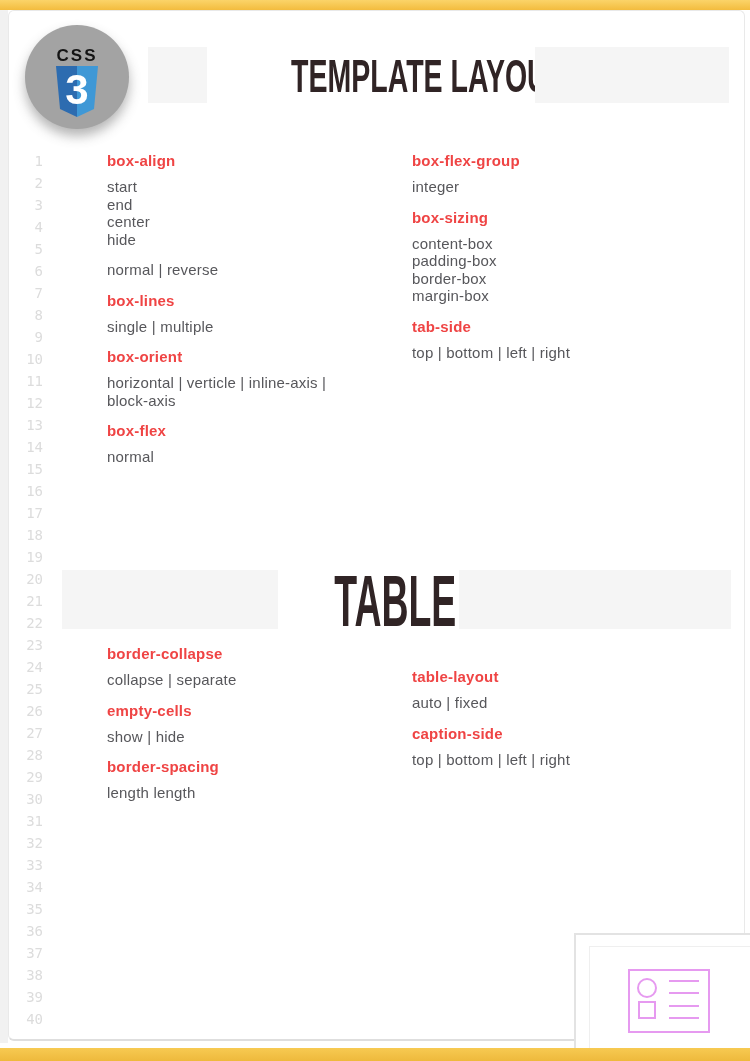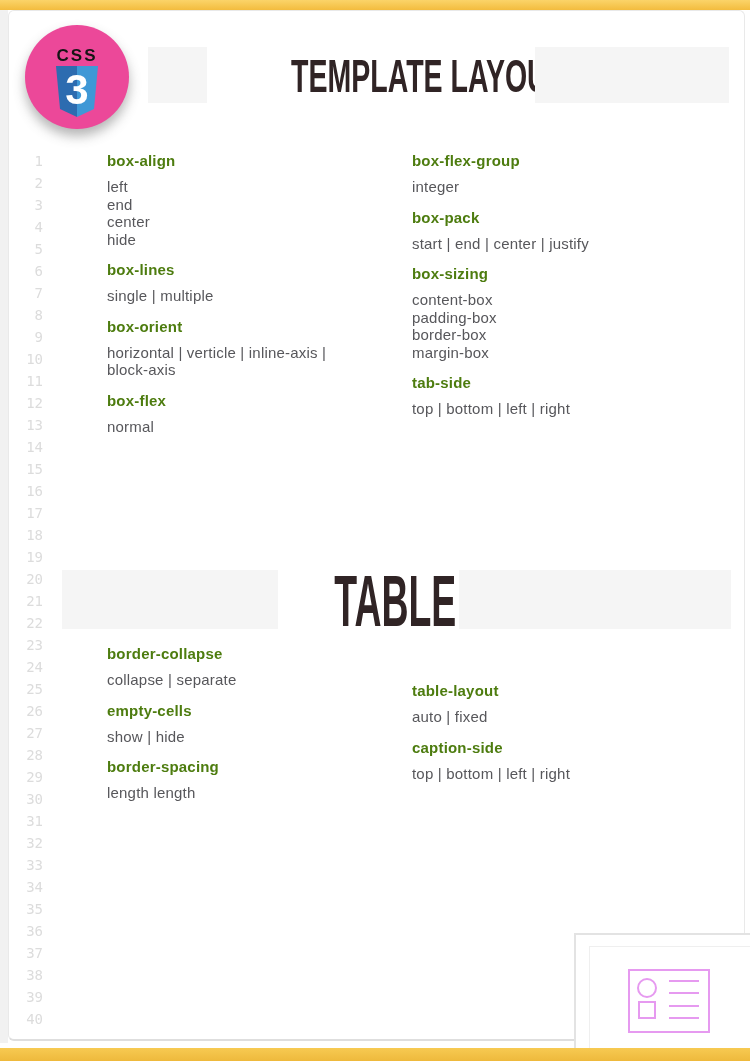--- a/index.html
+++ b/index.html
@@ -18,21 +18,21 @@
   .left-strip{left:0;top:10px;width:8px;height:1033px;background:#f1f1f1;z-index:0;}
   .card{
     left:8px;top:10px;width:737px;height:1031px;background:#ffffff;
     border:1px solid #e9e9e9;border-bottom:2px solid #dedede;border-radius:6px;
     z-index:1;box-sizing:border-box;
   }
 
   
   .logo-circle{
     left:25px;top:25px;width:104px;height:104px;border-radius:50%;
-    background:#ec4899;z-index:2;
+    background:#a3a3a3;z-index:2;
     box-shadow:0 7px 12px rgba(90,90,90,.45);
   }
   .logo-circle svg{width:104px;height:104px;display:block;}
 
   
   .ph-rect{background:#f5f5f5;z-index:2;}
   .sec-title{
     z-index:2;color:#302425;font-weight:bold;text-align:center;
     letter-spacing:0px;white-space:nowrap;
   }
@@ -47,24 +47,24 @@
     left:8px;top:150px;width:35px;text-align:right;z-index:2;
     color:#dcdcdc;font-size:14px;line-height:22px;
     font-family:"DejaVu Sans Mono", monospace;
   }
 
   
   .col{z-index:2;font-size:15px;color:#57575b;}
   .s1c1{left:107px;top:152px;width:255px;}
   .s1c2{left:412px;top:152px;width:300px;}
   .s2c1{left:107px;top:645px;width:280px;}
-  .s2c2{left:412px;top:682px;width:300px;}
+  .s2c2{left:412px;top:668px;width:300px;}
   .group{margin-bottom:13px;}
   .prop-name{
-    color:#4d7c0f;font-weight:bold;font-size:15px;line-height:18px;
+    color:#ef4444;font-weight:bold;font-size:15px;line-height:18px;
     letter-spacing:0.2px;
   }
   .vals{margin-top:8px;}
   .val{line-height:17.5px;letter-spacing:0.2px;}
 
   
   .outer-box{left:574px;top:933px;width:200px;height:122px;background:#ffffff;border:2px solid #e3e3e3;z-index:3;box-sizing:border-box;}
   .inner-box{left:589px;top:946px;width:200px;height:110px;background:#ffffff;border:1px solid #efefef;z-index:4;box-sizing:border-box;}
   .layout-icon{left:628px;top:969px;z-index:5;}
 </style>
@@ -128,27 +128,30 @@
     <div>37</div>
     <div>38</div>
     <div>39</div>
     <div>40</div>
   </div>
 
 <div class="abs col s1c1">
     <div class="group">
       <div class="prop-name">box-align</div>
       <div class="vals">
-        <div class="val">left</div>
+        <div class="val">start</div>
         <div class="val">end</div>
         <div class="val">center</div>
         <div class="val">hide</div>
       </div>
     </div>
     <div class="group">
+      <div class="vals">
+        <div class="val">normal | reverse</div>
+      </div>
     </div>
     <div class="group">
       <div class="prop-name">box-lines</div>
       <div class="vals">
         <div class="val">single | multiple</div>
       </div>
     </div>
     <div class="group">
       <div class="prop-name">box-orient</div>
       <div class="vals">
@@ -160,26 +163,20 @@
       <div class="vals">
         <div class="val">normal</div>
       </div>
     </div>
   </div>
 <div class="abs col s1c2">
     <div class="group">
       <div class="prop-name">box-flex-group</div>
       <div class="vals">
         <div class="val">integer</div>
-      </div>
-    </div>
-    <div class="group">
-      <div class="prop-name">box-pack</div>
-      <div class="vals">
-        <div class="val">start | end | center | justify</div>
       </div>
     </div>
     <div class="group">
       <div class="prop-name">box-sizing</div>
       <div class="vals">
         <div class="val">content-box</div>
         <div class="val">padding-box</div>
         <div class="val">border-box</div>
         <div class="val">margin-box</div>
       </div>

